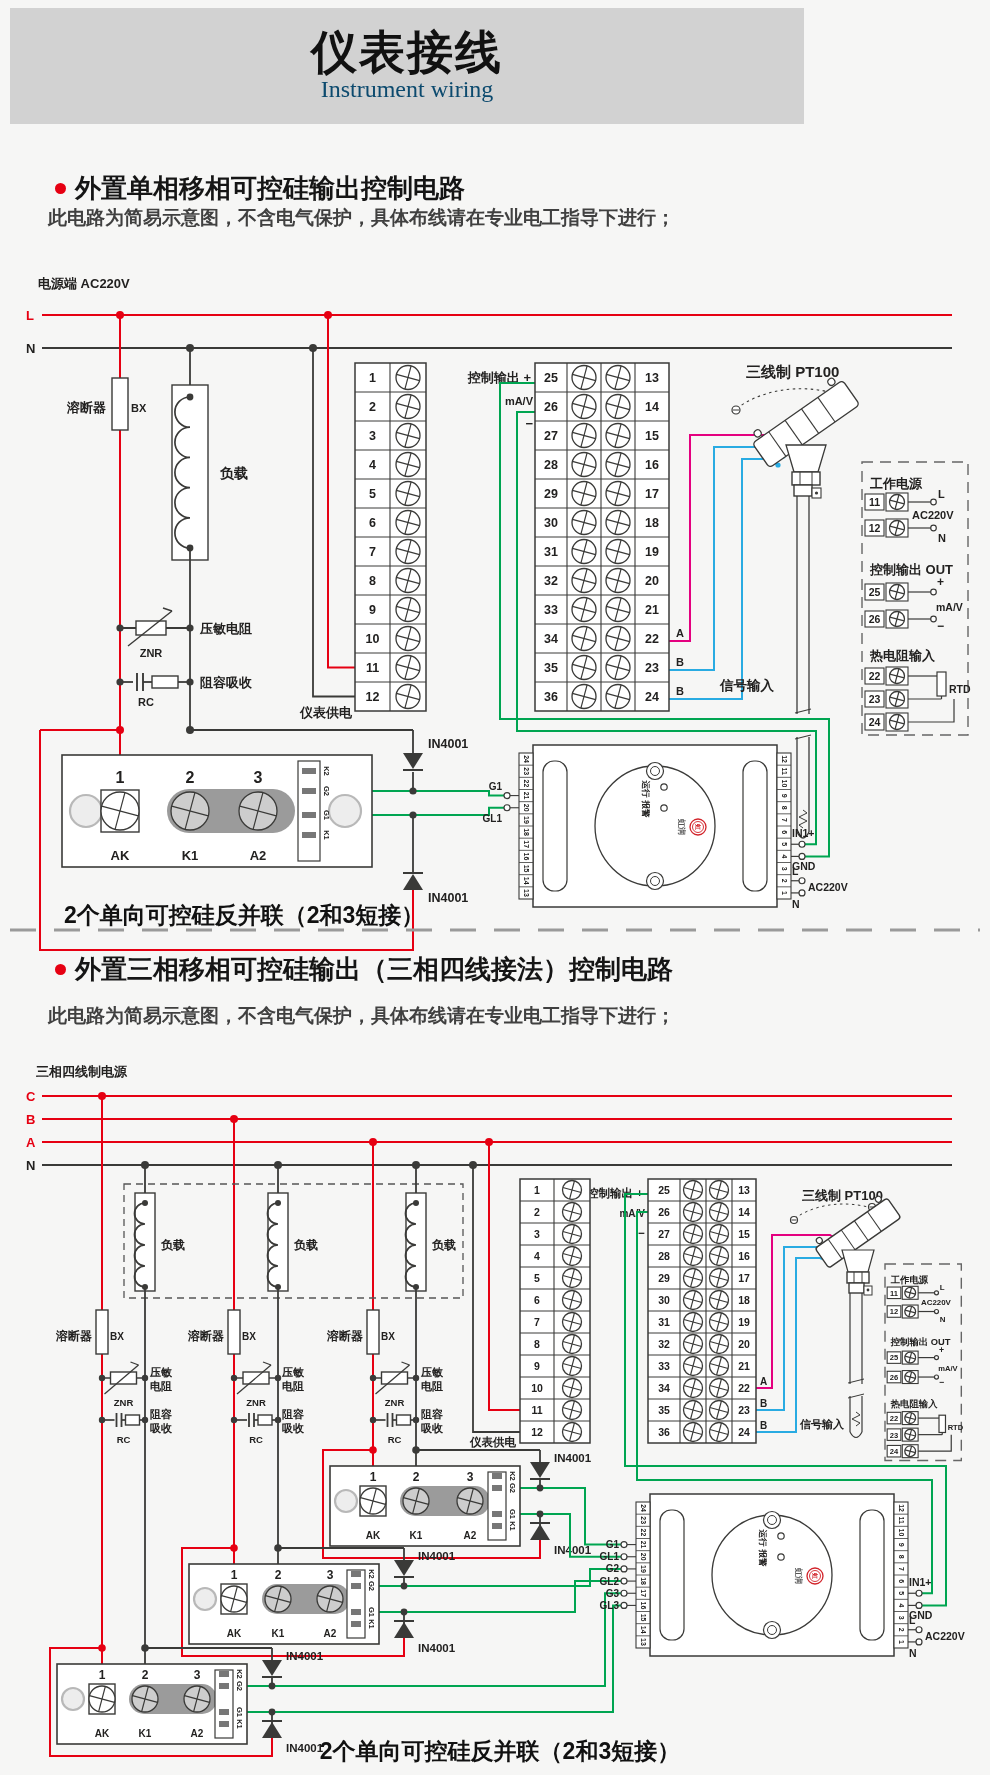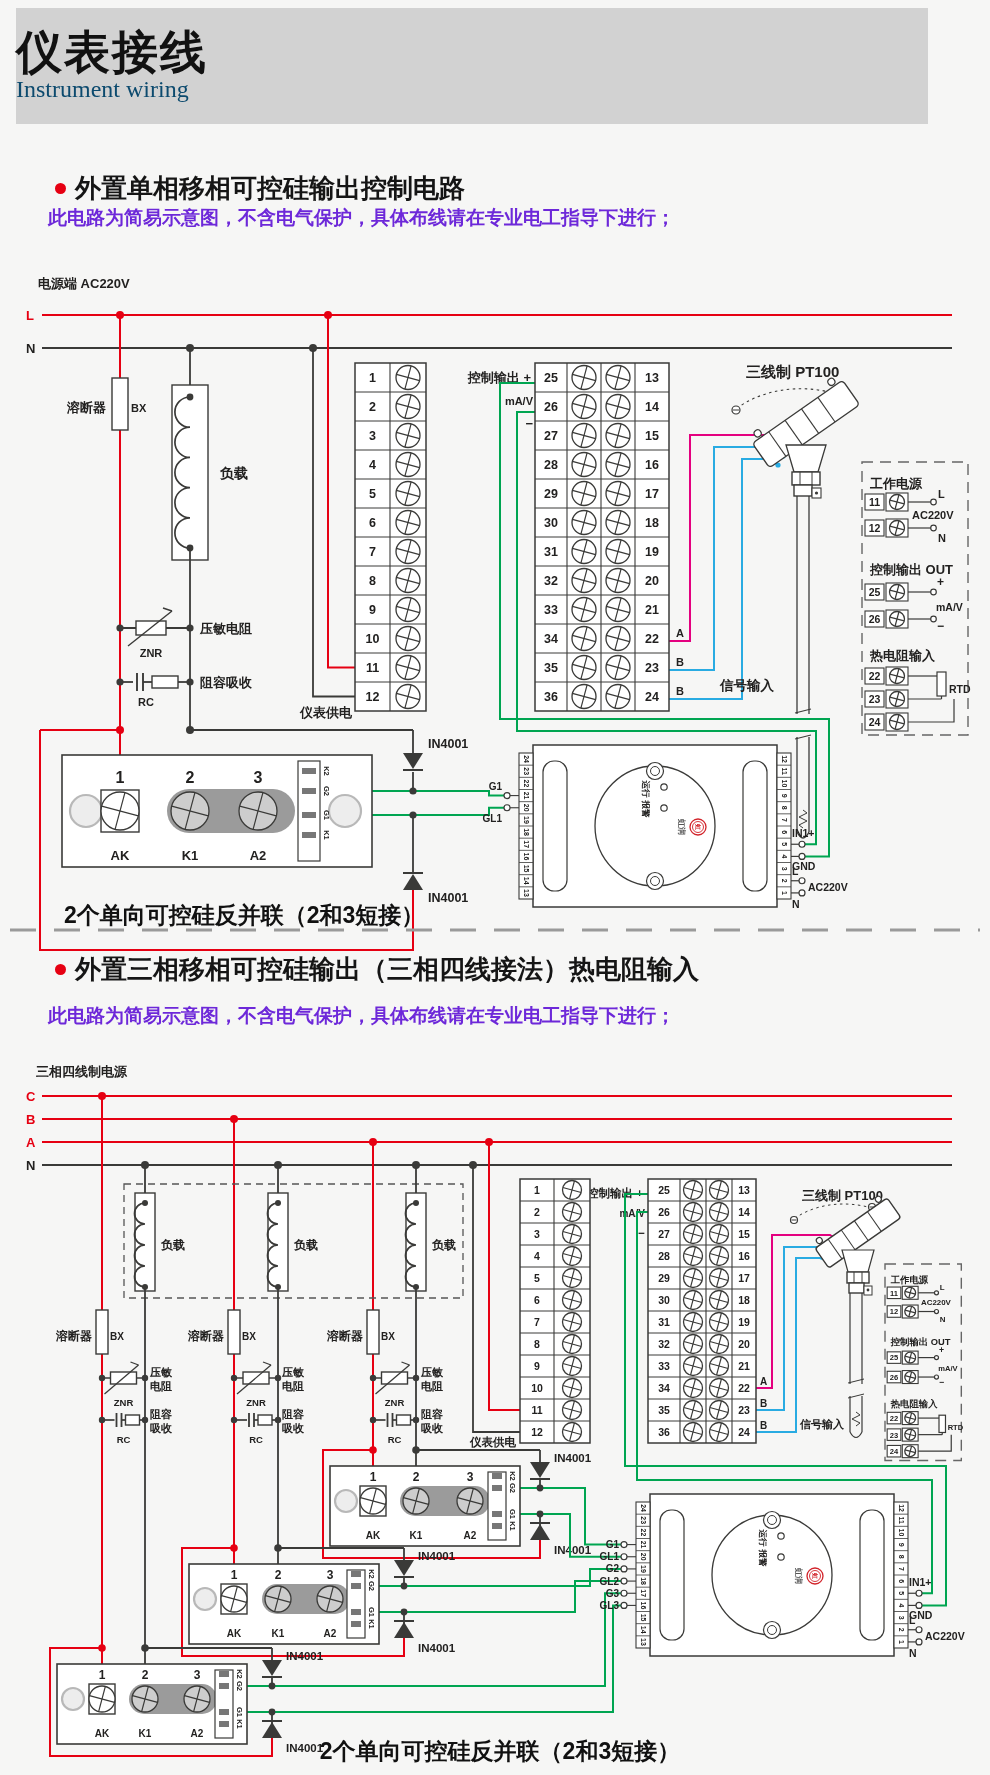--- a/index.html
+++ b/index.html
@@ -1,23 +1,23 @@
 <!DOCTYPE html>
 <html><head>
 <meta charset="utf-8">
 <style>
   html,body{margin:0;padding:0;background:#fff;}
   .page{position:relative;width:990px;height:1775px;background:#f6f6f5;overflow:hidden;
         font-family:"Liberation Sans","DejaVu Sans",sans-serif;color:#1c1c1c;}
-  .hdr{position:absolute;left:16px;top:8px;width:912px;height:116px;background:#d2d2d2;text-align:left;}
+  .hdr{position:absolute;left:10px;top:8px;width:794px;height:116px;background:#d2d2d2;text-align:center;}
   .hdr .t{font-size:46px;font-weight:bold;letter-spacing:2px;margin-top:14px;color:#111;}
   .hdr .s{font-size:24px;margin-top:-8px;color:#0c4a6e;font-family:Liberation Serif, serif;}
   .sect-title{position:absolute;font-size:26px;font-weight:bold;color:#151515;display:flex;align-items:center;}
   .sect-title .dot{width:11px;height:11px;border-radius:50%;background:#e60012;margin-right:9px;flex:none;}
-  .note{position:absolute;font-size:19px;font-weight:bold;color:#6d28d9;}
+  .note{position:absolute;font-size:19px;font-weight:bold;color:#404040;}
   .cap{position:absolute;font-size:23px;font-weight:bold;color:#111;}
   svg{position:absolute;left:0;top:0;}
   svg text{font-family:"Liberation Sans","DejaVu Sans",sans-serif;}
 </style>
 </head>
 <body>
 
 <div class="page">
 
   <svg id="diagram" width="990" height="1775" viewBox="0 0 990 1775">
@@ -1342,18 +1342,18 @@
 
   <div class="sect-title" style="left:55px;top:152px;margin-top:19px;">
     <span class="dot"></span>
     <span>外置单相移相可控硅输出控制电路</span>
   </div>
   <div class="note" style="left:48px;top:205px;">此电路为简易示意图，不含电气保护，具体布线请在专业电工指导下进行；</div>
   <div class="cap" style="left:64px;top:900px;">2个单向可控硅反并联（2和3短接）</div>
 
   <div class="sect-title" style="left:55px;top:952px;">
     <span class="dot"></span>
-    <span>外置三相移相可控硅输出（三相四线接法）热电阻输入</span>
+    <span>外置三相移相可控硅输出（三相四线接法）控制电路</span>
   </div>
   <div class="note" style="left:48px;top:1003px;">此电路为简易示意图，不含电气保护，具体布线请在专业电工指导下进行；</div>
   <div class="cap" style="left:250px;top:1736px;width:500px;text-align:center;">2个单向可控硅反并联（2和3短接）</div>
 
 </div>
 
 </body></html>

